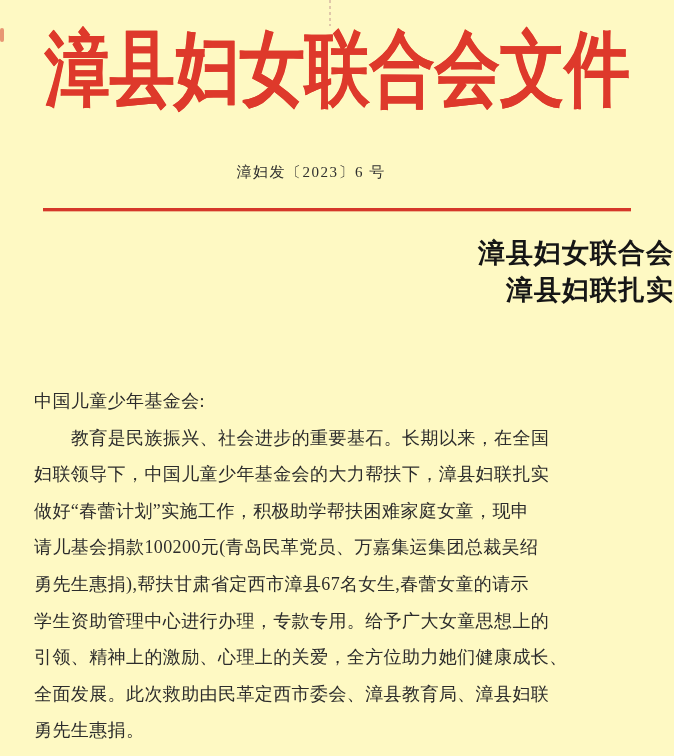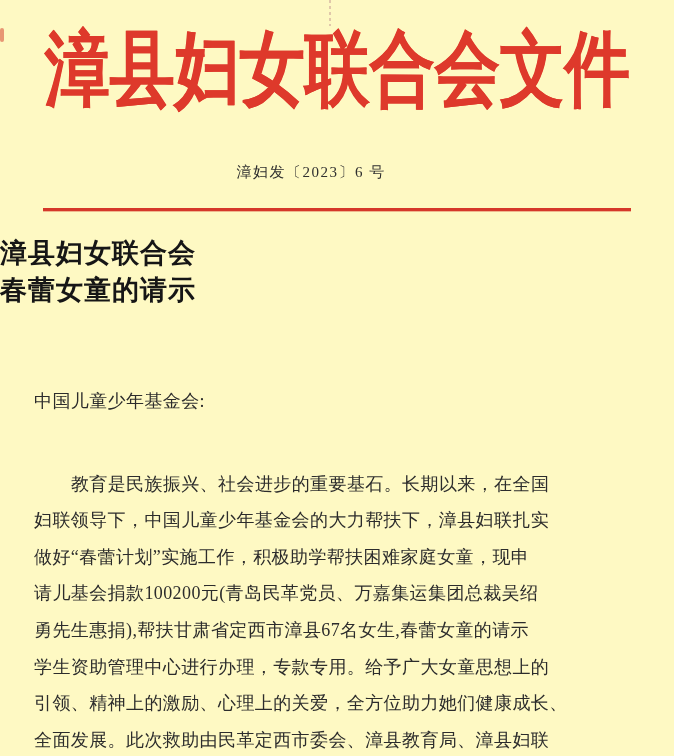--- a/index.html
+++ b/index.html
@@ -74,64 +74,64 @@
     height: 3px;
     background: #d5382a;
     box-shadow: 0 1px 0 rgba(213,56,42,0.35);
   }
   
   .doc-title {
     position: absolute;
     top: 235px;
     left: 0;
     right: 0;
-    text-align: left;
+    text-align: right;
     font-size: 27px;
     font-weight: bold;
     color: #161616;
     line-height: 37px;
     letter-spacing: 1px;
+    padding-left: 41px;
   }
   
   .body-text {
     position: absolute;
     top: 383px;
     left: 34px;
     width: 612px;
     font-size: 18px;
     color: #2c2c2c;
     line-height: 36.6px;
     letter-spacing: 0.4px;
     white-space: nowrap;
   }
   .body-text .line {
     height: 36.6px;
   }
   .body-text .line.indent {
     text-indent: 2.05em;
-    margin-top: 46px;
   }
 </style>
 </head>
 <body>
 
 <div class="page">
 
   <div class="fold-line"></div>
   <div class="edge-speck"></div>
 
   <div class="red-head">漳县妇女联合会文件</div>
 
   <div class="doc-number">漳妇发〔2023〕6 号</div>
 
   <div class="red-rule"></div>
 
   <div class="doc-title">
     <div>漳县妇女联合会</div>
-    <div>春蕾女童的请示</div>
+    <div>漳县妇联扎实</div>
   </div>
 
   <div class="body-text">
     <div class="line">中国儿童少年基金会:</div>
     <div class="line indent">教育是民族振兴、社会进步的重要基石。长期以来，在全国</div>
     <div class="line">妇联领导下，中国儿童少年基金会的大力帮扶下，漳县妇联扎实</div>
     <div class="line">做好“春蕾计划”实施工作，积极助学帮扶困难家庭女童，现申</div>
     <div class="line">请儿基会捐款100200元(青岛民革党员、万嘉集运集团总裁吴绍</div>
     <div class="line">勇先生惠捐),帮扶甘肃省定西市漳县67名女生,春蕾女童的请示</div>
     <div class="line">学生资助管理中心进行办理，专款专用。给予广大女童思想上的</div>

